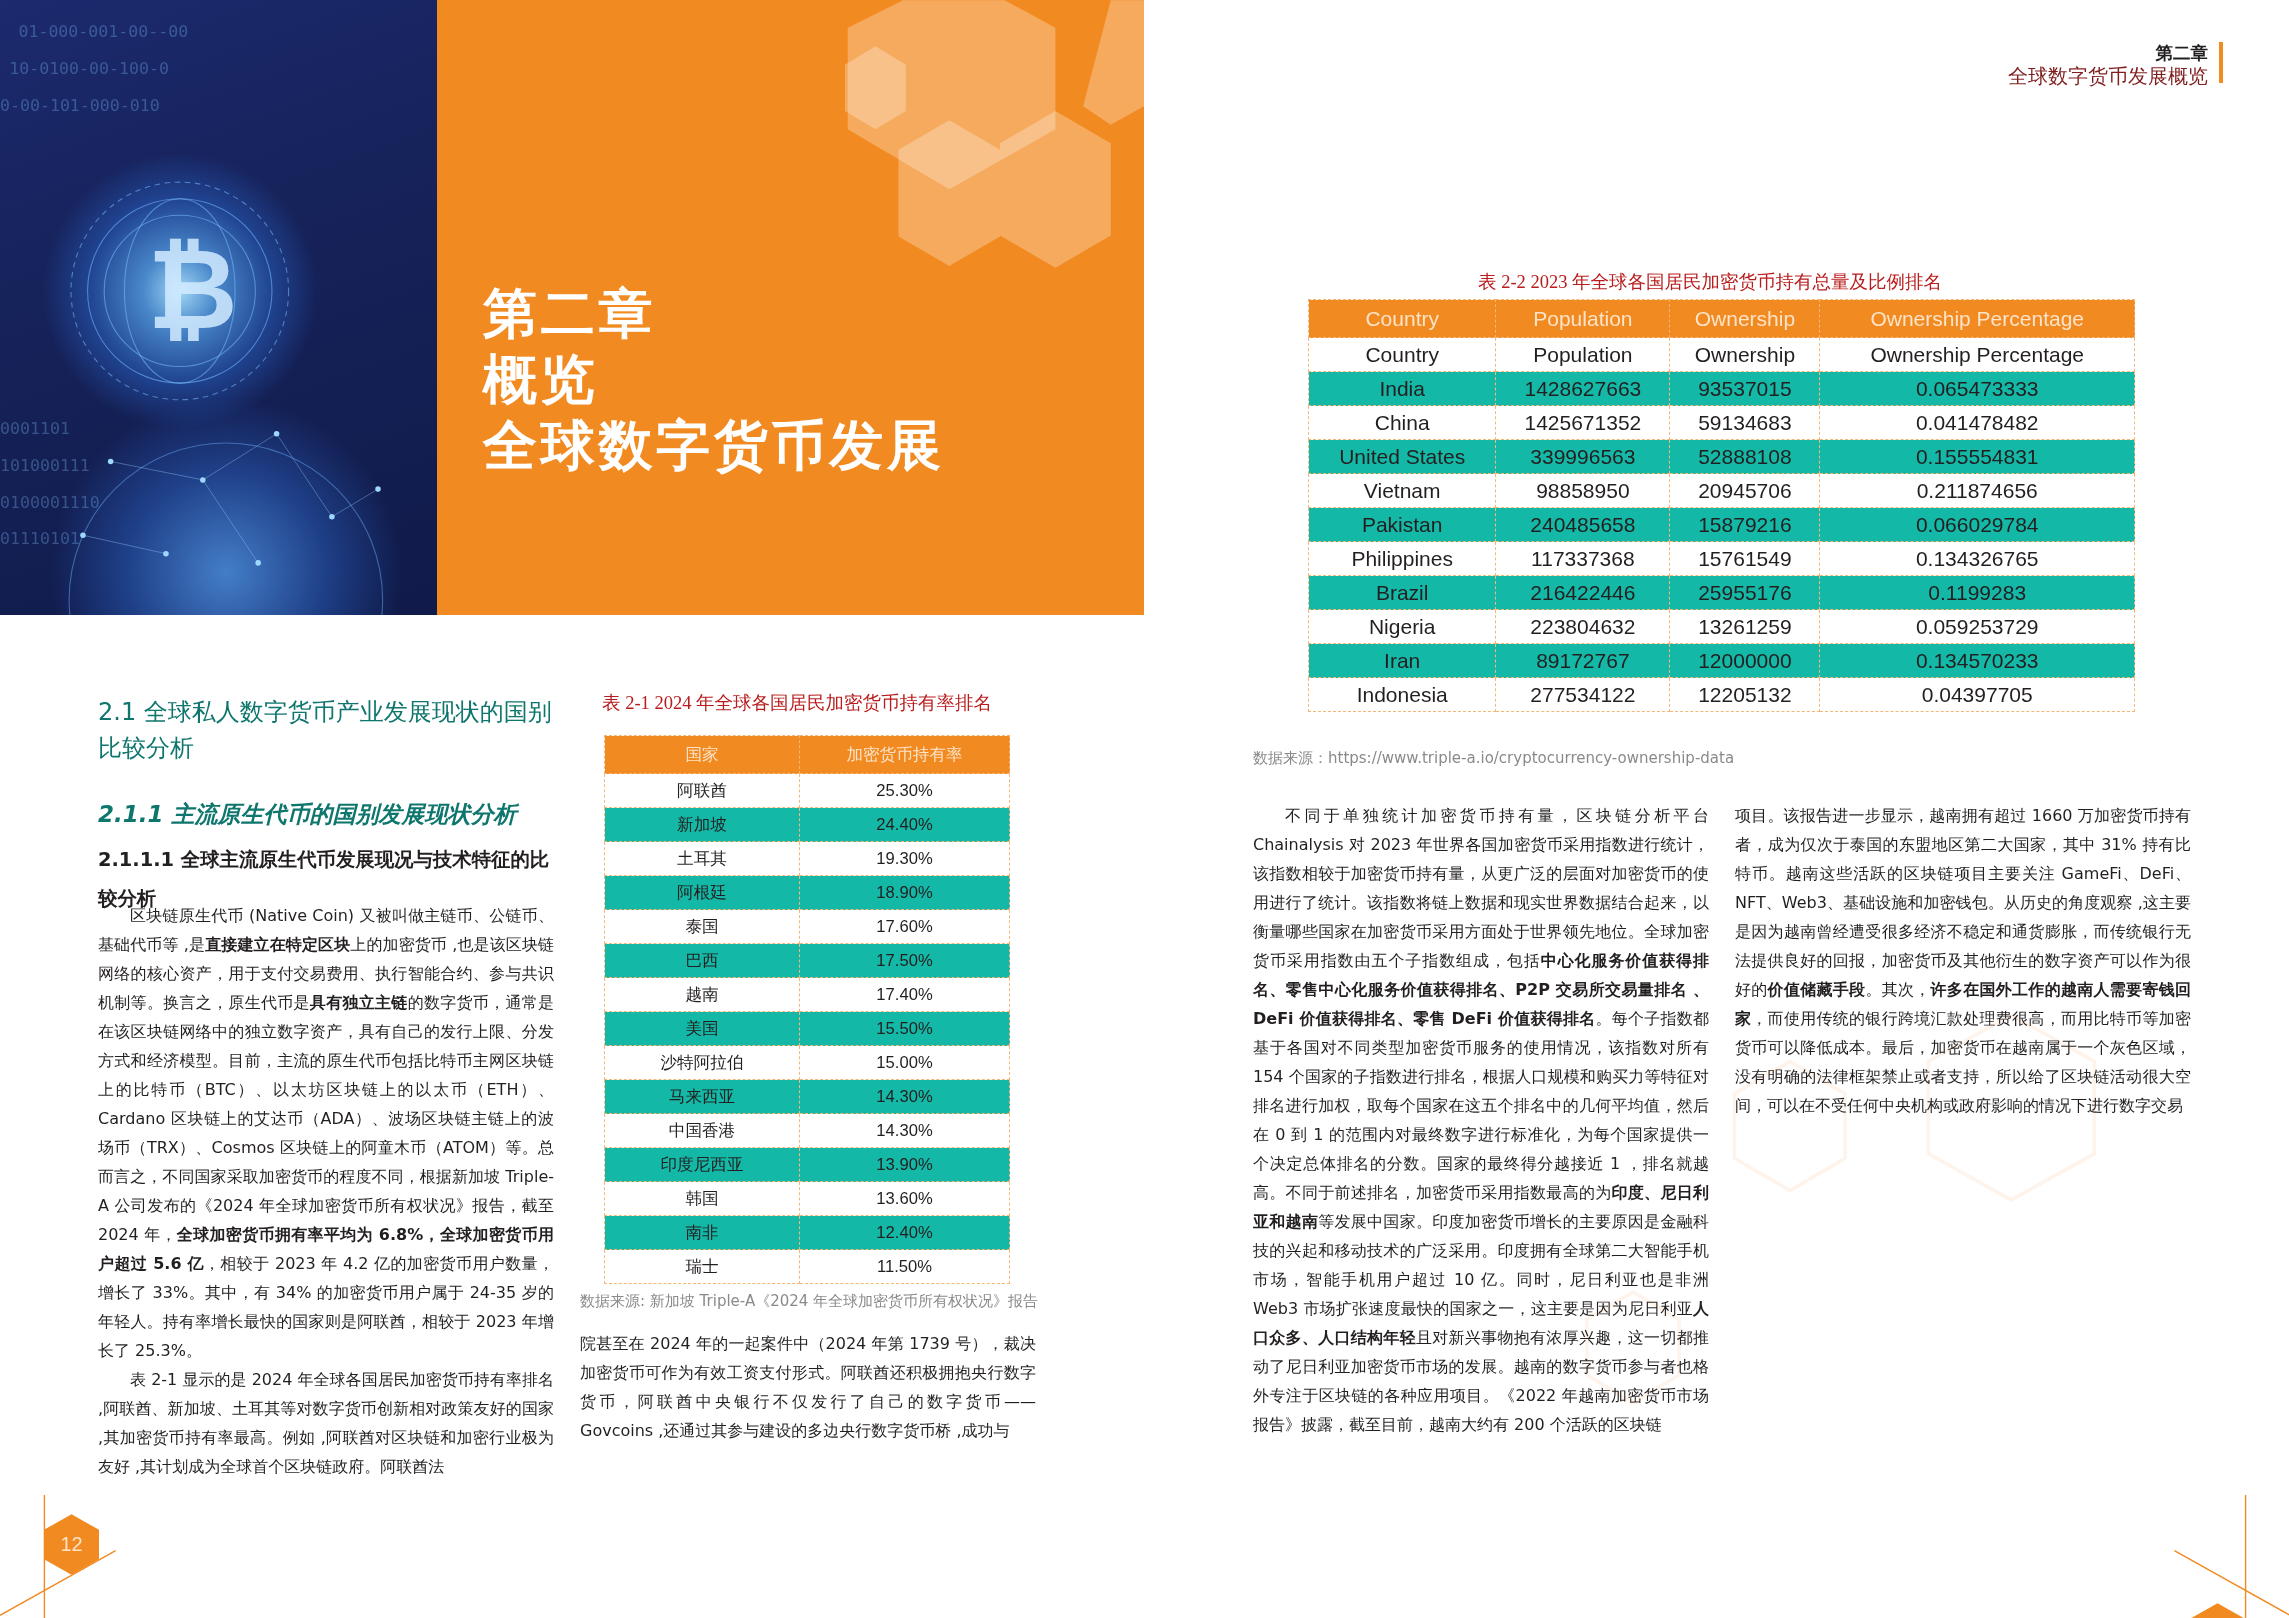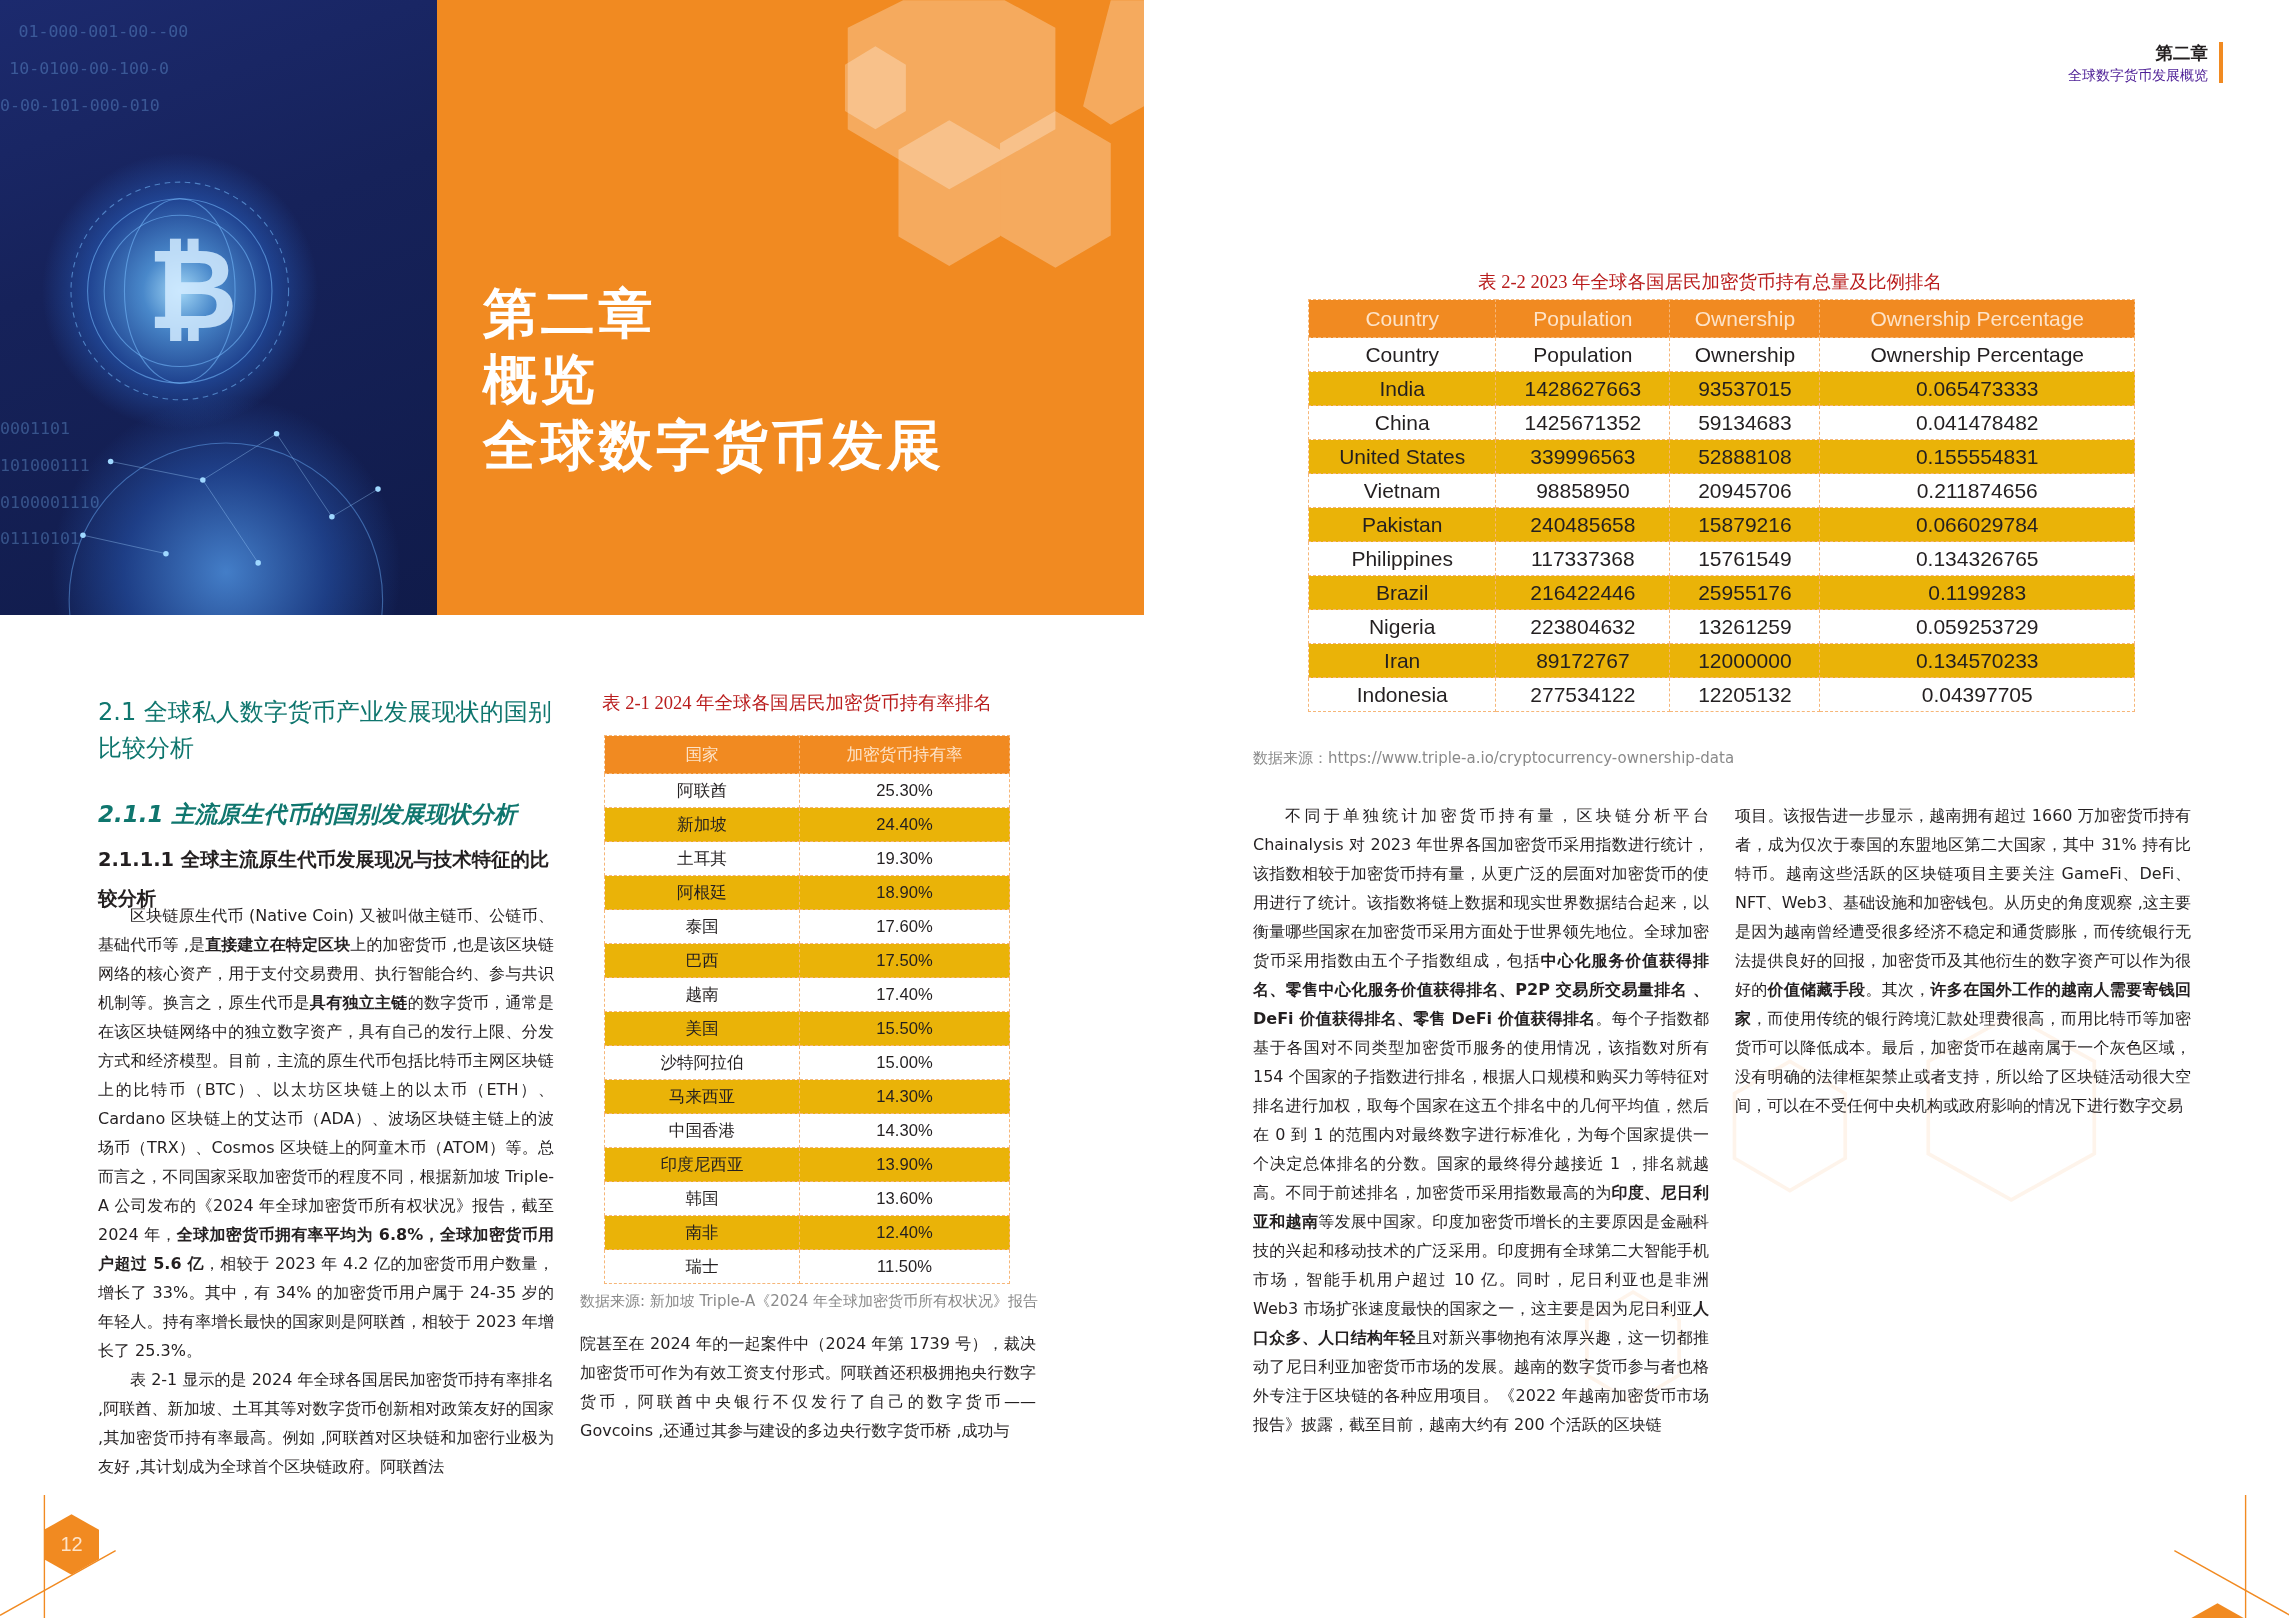--- a/index.html
+++ b/index.html
@@ -68,38 +68,38 @@
     font-family: "Liberation Sans", sans-serif; color: #231f20;
   }
   table.data th {
     background: #f18a21; color: #fde3c8; font-weight: normal;
     border: 1.4px dashed #f6b678; text-align: center;
   }
   table.data td {
     border: 1.4px dashed #f6b678; text-align: center;
   }
   table.data tr.odd td { background: #ffffff; }
-  table.data tr.even td { background: #eab308; }
+  table.data tr.even td { background: #14b8a6; }
   .t1 { left: 604px; top: 735px; width: 406px; font-size: 16.6px; }
   .t1 th { height: 35px; }
   .t1 td { height: 31px; }
   .t1 td:first-child, .t1 th:first-child { width: 192px; }
   .t2 { left: 1309px; top: 299px; width: 827px; font-size: 21px; }
   .t2 th { height: 35px; }
   .t2 td { height: 31px; }
   .source-note {
     position: absolute; color: #8a8a8a; font-size: 15px;
   }
 
   
   .running-head {
     position: absolute; right: 81px; top: 42px; text-align: right;
   }
   .running-head .rh-chapter { font-size: 17.5px; font-weight: bold; color: #231f20; line-height: 22px; }
-  .running-head .rh-title { font-size: 14px; color: #4c1d95; line-height: 24px; font-family: Liberation Mono, monospace; }
+  .running-head .rh-title { font-size: 20px; color: #7f1d1d; line-height: 24px; }
   .running-bar {
     position: absolute; right: 66px; top: 42px; width: 3.7px; height: 41px; background: #f18a21;
   }
   .col-r1 { left: 1253px; top: 801px; width: 456px; }
   .col-r2 { left: 1735px; top: 801px; width: 456px; }
 
   
   .pagenum {
     position: absolute; width: 55px; height: 61px;
     display: flex; align-items: center; justify-content: center;

